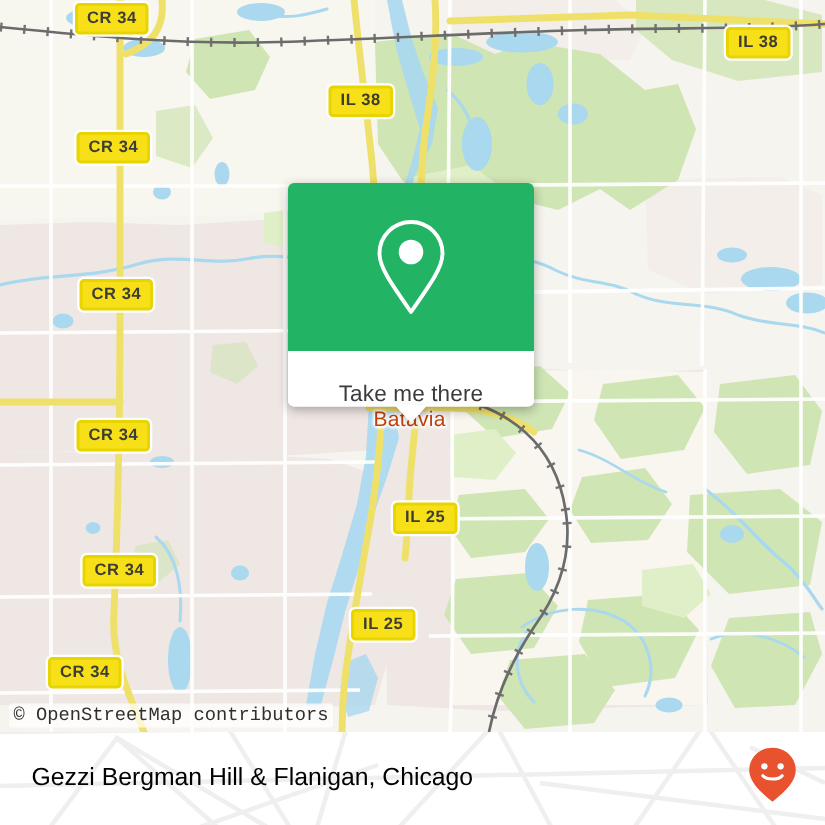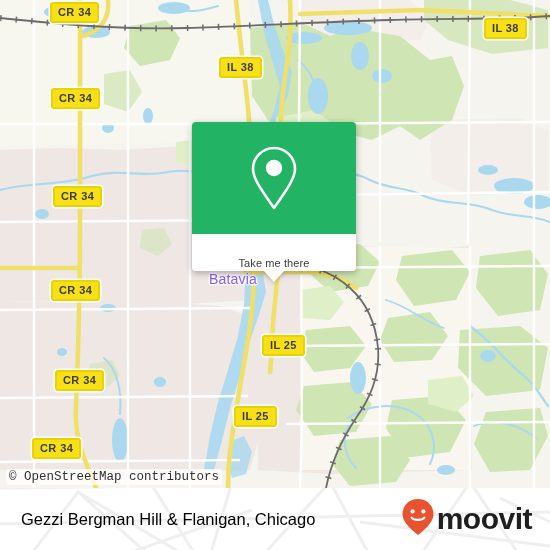--- a/index.html
+++ b/index.html
@@ -32,26 +32,27 @@
     line-height: 14px;
     padding: 1px 6px 2px 6px;
     white-space: nowrap;
     box-shadow: 0 0 0 1.5px #ffffff;
     text-align: center;
   }
 
   
   .place-label {
     position: absolute;
-    color: #8b5cf6;
+    color: #c2410c;
     font-size: 14px;
     letter-spacing: .2px;
     text-shadow: 1px 0 2px #fff, -1px 0 2px #fff, 0 1px 2px #fff, 0 -1px 2px #fff,
                  1px 1px 2px #fff, -1px -1px 2px #fff;
     white-space: nowrap;
+    margin-left: 40px;
   }
 
   
   .popup {
     position: absolute;
     left: 192px; top: 122px;
     width: 164px;
     border-radius: 4px;
     box-shadow: 0 2px 7px rgba(0,0,0,.30);
     background: #ffffff;
@@ -65,21 +66,21 @@
   }
   .pin-icon { display: block; }
   .popup-foot {
     height: 37px;
     background: #ffffff;
     border-radius: 0 0 4px 4px;
     display: flex; align-items: center; justify-content: center;
     position: relative;
   }
   .popup-foot-label {
-    font-size: 11px;
+    font-size: 15px;
     color: #3b3b3b;
     letter-spacing: .1px;
     margin-top: 20px;
   }
   .popup-tail {
     position: absolute;
     left: 50%; bottom: -11px; margin-left: -11px;
     width: 0; height: 0;
     border-left: 11px solid transparent;
     border-right: 11px solid transparent;
@@ -332,17 +333,16 @@
 
     <div class="brand">
       <span>
         <svg width="34" height="38" viewBox="0 0 34 38" aria-hidden="true">
           <path d="M17 1 C8.2 1 1.5 7.6 1.5 16 C1.5 23 7.5 29.5 17 37 C26.5 29.5 32.5 23 32.5 16 C32.5 7.6 25.8 1 17 1 Z" fill="#e8522f"></path>
           <circle cx="11.6" cy="13.4" r="2.1" fill="#ffffff"></circle>
           <circle cx="22.4" cy="13.4" r="2.1" fill="#ffffff"></circle>
           <path d="M10.6 19.6 C13 22.6 21 22.6 23.4 19.6" fill="none" stroke="#ffffff" stroke-width="2.1" stroke-linecap="round"></path>
         </svg>
       </span>
-      <span class="brand-word">moovit</span>
     </div>
   </div>
 
 </div>
 
 </body></html>

